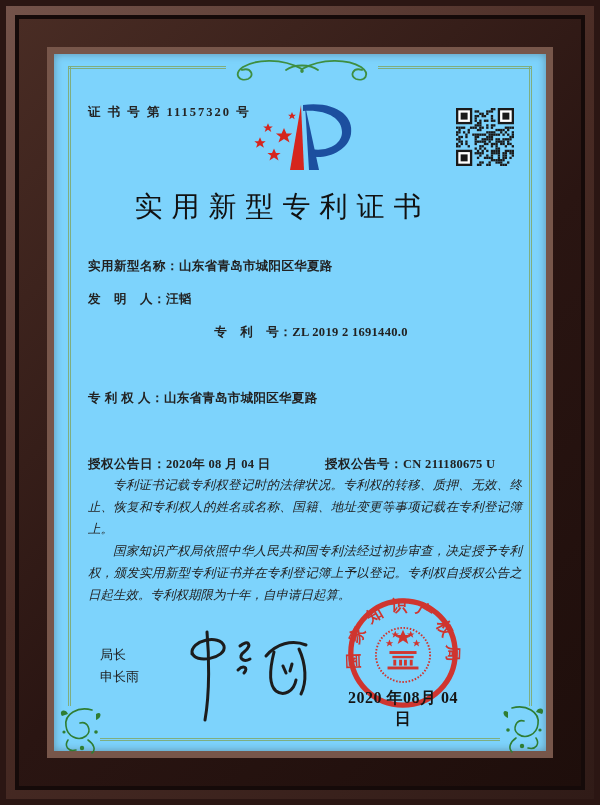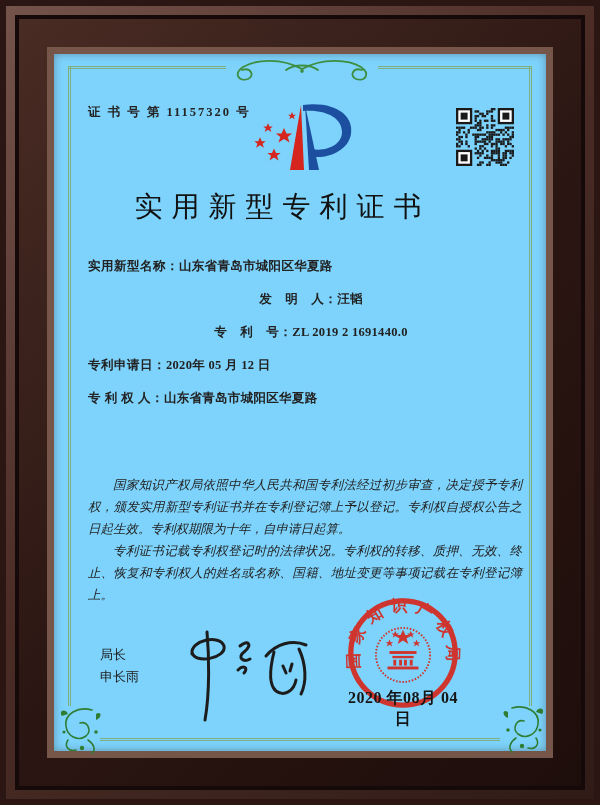--- a/index.html
+++ b/index.html
@@ -329,36 +329,37 @@
         <rect x="0" y="41.4" width="16.099999999999998" height="16.099999999999998" fill="#1a1a1a"></rect>
         <rect x="2.3" y="43.699999999999996" width="11.5" height="11.5" fill="#fff"></rect>
         <rect x="4.6" y="46" width="6.8999999999999995" height="6.8999999999999995" fill="#1a1a1a"></rect>
       </svg>
 
     <div class="title">实用新型专利证书</div>
 
     <div class="frow" style="top:204px;">
       <span class="lbl">实用新型名称：</span><span class="val">山东省青岛市城阳区华夏路</span>
     </div>
-    <div class="frow" style="top:237px;text-align:center;">
+    <div class="frow" style="top:237px;">
       <span class="lbl">发　明　人：</span><span class="val">汪韬</span>
     </div>
     <div class="frow" style="top:270px;text-align:center;">
       <span class="lbl">专　利　号：</span><span class="val">ZL 2019 2 1691440.0</span>
     </div>
-    <div class="frow" style="top:303px;">
-      <span class="lbl">专利申请日：</span><span class="val">2020年 05 月 12 日</span>
-    </div>
     <div class="frow" style="top:336px;">
       <span class="lbl">专 利 权 人：</span><span class="val">山东省青岛市城阳区华夏路</span>
     </div>
+    <div class="frow" style="top:402px;">
+      <span><span class="lbl">授权公告日：</span><span class="val">2020年 08 月 04 日</span></span>
+      <span class="second"><span class="lbl">授权公告号：</span><span class="val">CN 211180675 U</span></span>
+    </div>
 
     <div class="body-text">
+      <p>专利证书记载专利权登记时的法律状况。专利权的转移、质押、无效、终止、恢复和专利权人的姓名或名称、国籍、地址变更等事项记载在专利登记簿上。</p>
       <p>国家知识产权局依照中华人民共和国专利法经过初步审查，决定授予专利权，颁发实用新型专利证书并在专利登记簿上予以登记。专利权自授权公告之日起生效。专利权期限为十年，自申请日起算。</p>
-      <p>专利证书记载专利权登记时的法律状况。专利权的转移、质押、无效、终止、恢复和专利权人的姓名或名称、国籍、地址变更等事项记载在专利登记簿上。</p>
     </div>
 
     <div class="signer">
       <div>局长</div>
       <div>申长雨</div>
     </div>
 
     <svg class="signature" width="140" height="100" viewBox="0 0 140 100">
       <g stroke="#1c1c1c" stroke-width="3" fill="none" stroke-linecap="round" stroke-linejoin="round">
         <path d="M12,30 C10,16 40,10 44,22 C47,34 14,41 12,28"></path>

